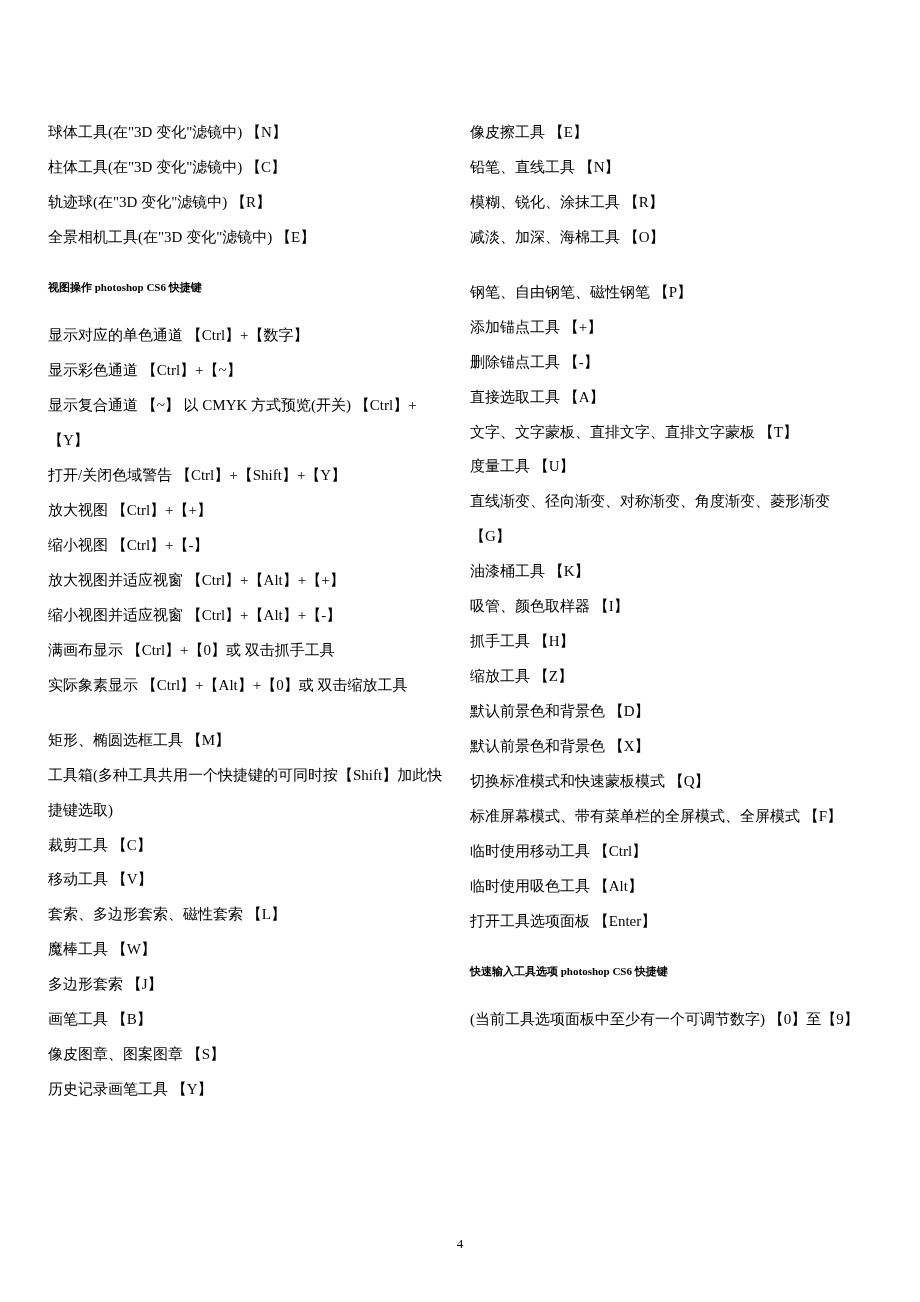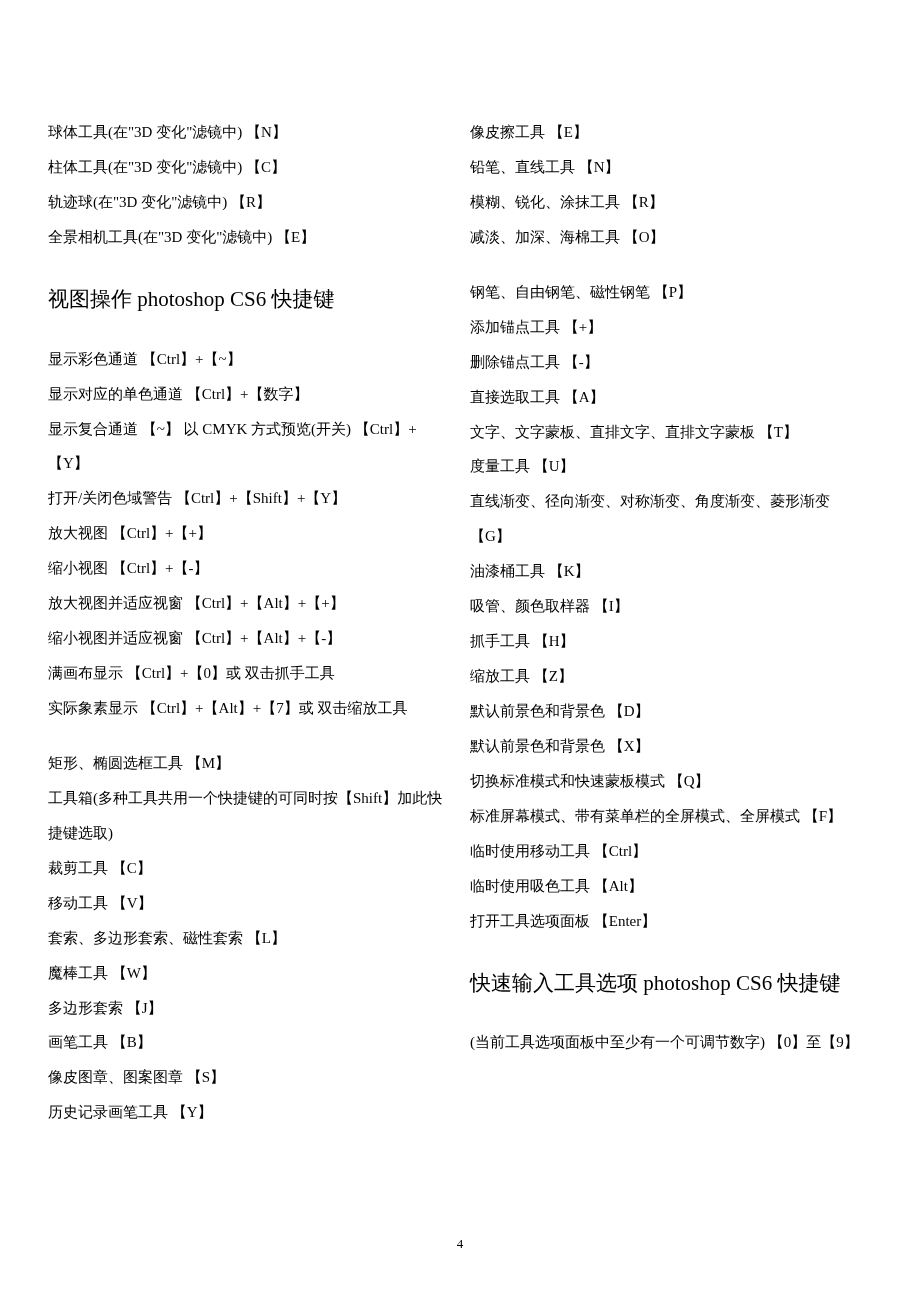--- a/index.html
+++ b/index.html
@@ -23,23 +23,23 @@
       flex: 1;
       min-width: 0;
     }
     .para {
       font-size: 15px;
       line-height: 2.33;
       color: #000000;
       margin: 0;
     }
     .heading {
-      font-size: 21px;
+      font-size: 11px;
       line-height: 2.33;
-      font-weight: normal;
+      font-weight: bold;
       color: #000000;
       margin-top: 20px;
       margin-bottom: 18px;
     }
     .heading:first-child {
       margin-top: 0;
     }
     .spacer {
       height: 20px;
     }
@@ -58,30 +58,30 @@
 
 <div class="content">
   <div class="column">
     <p class="para">球体工具(在"3D 变化"滤镜中) 【N】</p>
     <p class="para">柱体工具(在"3D 变化"滤镜中) 【C】</p>
     <p class="para">轨迹球(在"3D 变化"滤镜中) 【R】</p>
     <p class="para">全景相机工具(在"3D 变化"滤镜中) 【E】</p>
 
     <p class="heading">视图操作 photoshop CS6 快捷键</p>
 
+    <p class="para">显示对应的单色通道 【Ctrl】+【数字】</p>
     <p class="para">显示彩色通道 【Ctrl】+【~】</p>
-    <p class="para">显示对应的单色通道 【Ctrl】+【数字】</p>
     <p class="para">显示复合通道 【~】 以 CMYK 方式预览(开关) 【Ctrl】+【Y】</p>
     <p class="para">打开/关闭色域警告 【Ctrl】+【Shift】+【Y】</p>
     <p class="para">放大视图 【Ctrl】+【+】</p>
     <p class="para">缩小视图 【Ctrl】+【-】</p>
     <p class="para">放大视图并适应视窗 【Ctrl】+【Alt】+【+】</p>
     <p class="para">缩小视图并适应视窗 【Ctrl】+【Alt】+【-】</p>
     <p class="para">满画布显示 【Ctrl】+【0】或 双击抓手工具</p>
-    <p class="para">实际象素显示 【Ctrl】+【Alt】+【7】或 双击缩放工具</p>
+    <p class="para">实际象素显示 【Ctrl】+【Alt】+【0】或 双击缩放工具</p>
 
     <div class="spacer"></div>
 
     <p class="para">矩形、椭圆选框工具 【M】</p>
     <p class="para">工具箱(多种工具共用一个快捷键的可同时按【Shift】加此快捷键选取)</p>
     <p class="para">裁剪工具 【C】</p>
     <p class="para">移动工具 【V】</p>
     <p class="para">套索、多边形套索、磁性套索 【L】</p>
     <p class="para">魔棒工具 【W】</p>
     <p class="para">多边形套索 【J】</p>

